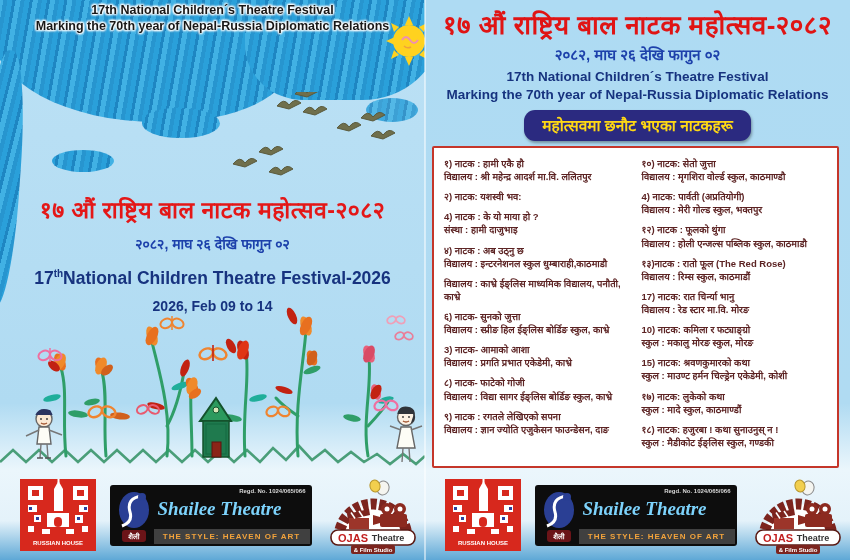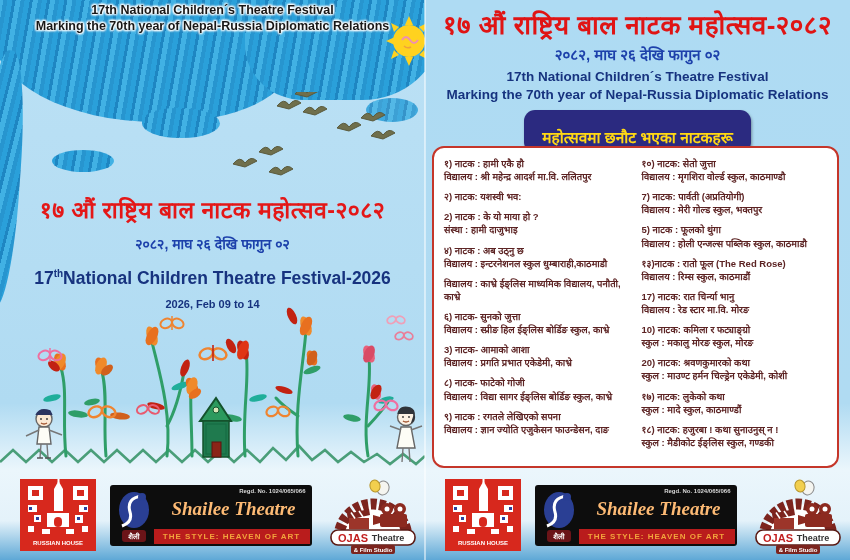--- a/index.html
+++ b/index.html
@@ -26,46 +26,46 @@
     color:#181818;font-weight:bold;font-size:12.5px;line-height:1.25;
     text-shadow:0 0 3px #fff,0 0 3px #fff,1px 1px 2px #fff,-1px -1px 2px #fff,1px -1px 2px #fff,-1px 1px 2px #fff;}
   .sun{position:absolute;left:386px;top:16px;z-index:3;}
   .birds{position:absolute;left:225px;top:92px;z-index:2;}
 
   .lp-titles{position:absolute;left:0;top:193px;width:100%;text-align:center;z-index:3;}
   .np-title-l{font-size:23px;font-weight:bold;color:#e41717;letter-spacing:.5px;}
   .np-date-l{font-size:14px;font-weight:bold;color:#1d41ab;margin-top:9px;}
   .en-title-l{font-size:17.5px;font-weight:bold;color:#17337f;margin-top:15px;}
   .en-title-l sup{font-size:10px;}
-  .en-date-l{font-size:11px;font-weight:bold;color:#17337f;margin-top:9px;}
+  .en-date-l{font-size:14px;font-weight:bold;color:#17337f;margin-top:9px;}
 
   .drawing{position:absolute;left:0;top:306px;z-index:2;}
 
   
   .rp-title{position:absolute;left:0;top:6px;width:100%;text-align:center;font-size:26px;font-weight:bold;color:#e01414;letter-spacing:.5px;}
   .rp-date{position:absolute;left:0;top:44px;width:100%;text-align:center;font-size:15px;font-weight:bold;color:#1d41ab;}
   .rp-en{position:absolute;left:0;top:68px;width:100%;text-align:center;font-size:13.5px;font-weight:bold;color:#17337f;line-height:1.3;}
   .rp-banner-wrap{position:absolute;left:0;top:110px;width:100%;text-align:center;}
   .rp-banner{display:inline-block;background:#2b2a80;color:#ffd814;font-size:15.5px;font-weight:bold;
-    padding:16px 18px 5px;border-radius:11px;box-shadow:1px 2px 3px rgba(0,0,0,.35);}
+    padding:4px 18px 5px;border-radius:11px;box-shadow:1px 2px 3px rgba(0,0,0,.35);}
   .plays-box{position:absolute;left:7px;top:146px;width:407px;height:322px;background:#fff;
-    border:2.5px solid #c5362a;border-radius:12px;box-sizing:border-box;padding:9px 8px 4px 10px;overflow:hidden;}
+    border:2.5px solid #c5362a;border-radius:2px;box-sizing:border-box;padding:9px 8px 4px 10px;overflow:hidden;}
   .plays-cols{display:grid;grid-template-columns:1fr 1fr;column-gap:10px;}
   .play-item{margin-bottom:7px;}
   .play-item div{font-size:9.5px;font-weight:bold;color:#5c2323;line-height:1.38;}
 
   
   .logos{position:absolute;left:0;bottom:6px;width:100%;height:78px;display:flex;align-items:center;
     justify-content:space-between;padding:0 4px 0 20px;box-sizing:border-box;z-index:4;}
   .rh-logo{width:76px;height:72px;flex:0 0 auto;}
   .sh-logo{position:relative;width:202px;height:61px;background:#0d0d0d;border-radius:3px;flex:0 0 auto;overflow:hidden;}
   .sh-regd{position:absolute;top:3px;right:6px;font-size:6px;color:#d8d8d8;font-weight:bold;}
-  .sh-name{position:absolute;left:48px;top:13px;width:152px;text-align:center;color:#fdba74;
+  .sh-name{position:absolute;left:48px;top:13px;width:152px;text-align:left;color:#7dd3fc;
     font-size:19px;font-weight:bold;font-style:italic;font-family:"Liberation Serif","DejaVu Serif",serif;}
-  .sh-strip{position:absolute;left:44px;right:2px;bottom:2px;height:15px;background:#b91c1c;
+  .sh-strip{position:absolute;left:44px;right:2px;bottom:2px;height:15px;background:#404040;
     color:#f2a33c;font-size:8px;font-weight:bold;letter-spacing:1px;text-align:center;line-height:15px;}
   .sh-fig{position:absolute;left:4px;top:3px;}
   .ojas-logo{width:96px;height:78px;flex:0 0 auto;}
 </style>
 </head>
 <body>
 
 <div id="poster">
 
   <div class="half left">
@@ -359,21 +359,21 @@
       <div class="plays-cols">
         <div id="plays-col1">
             <div class="play-item">
               <div>१) नाटक : हामी एकै हौ</div>
               <div>विद्यालय : श्री महेन्द्र आदर्श मा.वि. ललितपुर</div>
             </div>
             <div class="play-item">
               <div>२) नाटक: यशस्वी भव:</div>
             </div>
             <div class="play-item">
-              <div>2) नाटक : के यो माया हो ?</div>
+              <div>4) नाटक : के यो माया हो ?</div>
               <div>संस्था : हामी दाजुभाइ</div>
             </div>
             <div class="play-item">
               <div>४) नाटक : अब उठ्नु छ</div>
               <div>विद्यालय : इन्टरनेशनल स्कुल धुम्बाराही,काठमाडौ</div>
             </div>
             <div class="play-item">
               <div>विद्यालय : काभ्रे ईङ्लिस माध्यमिक विद्यालय, पनौती, काभ्रे</div>
             </div>
             <div class="play-item">
@@ -392,41 +392,41 @@
               <div>९) नाटक : रगतले लेखिएको सपना</div>
               <div>विद्यालय : ज्ञान ज्योति एजुकेसन फाउन्डेसन, दाङ</div>
             </div>
           </div>
         <div id="plays-col2">
             <div class="play-item">
               <div>१०) नाटक: सेतो जुत्ता</div>
               <div>विद्यालय : मृगशिरा वोर्ल्ड स्कुल, काठमाण्डौ</div>
             </div>
             <div class="play-item">
-              <div>7) नाटक: पार्वती (अप्रतियोगी)</div>
+              <div>4) नाटक: पार्वती (अप्रतियोगी)</div>
               <div>विद्यालय : मेरी गोल्ड स्कुल, भक्तपुर</div>
             </div>
             <div class="play-item">
-              <div>5) नाटक : फूलको थुंगा</div>
+              <div>१२) नाटक : फूलको थुंगा</div>
               <div>विद्यालय : होली एन्जल्स पब्लिक स्कुल, काठमाडौ</div>
             </div>
             <div class="play-item">
               <div>१३)नाटक : रातो फूल (The Red Rose)</div>
               <div>विद्यालय : रिम्स स्कुल, काठमाडौं</div>
             </div>
             <div class="play-item">
               <div>17) नाटक: रात चिर्न्या भानु</div>
               <div>विद्यालय : रेड स्टार मा.वि. मोरङ</div>
             </div>
             <div class="play-item">
               <div>10) नाटक: कमिला र फट्याङ्ग्रो</div>
               <div>स्कुल : मकालु मोरङ स्कुल, मोरङ</div>
             </div>
             <div class="play-item">
-              <div>20) नाटक: श्रवणकुमारको कथा</div>
+              <div>15) नाटक: श्रवणकुमारको कथा</div>
               <div>स्कुल : माउण्ट हर्मन चिल्ड्रेन एकेडेमी, कोशी</div>
             </div>
             <div class="play-item">
               <div>१७) नाटक: लुकेको कथा</div>
               <div>स्कुल : मादे स्कुल, काठमाण्डौं</div>
             </div>
             <div class="play-item">
               <div>१८) नाटक: हजुरबा ! कथा सुनाउनुस् न !</div>
               <div>स्कुल : मैडीकोट ईङ्लिस स्कुल, गण्डकी</div>
             </div>

